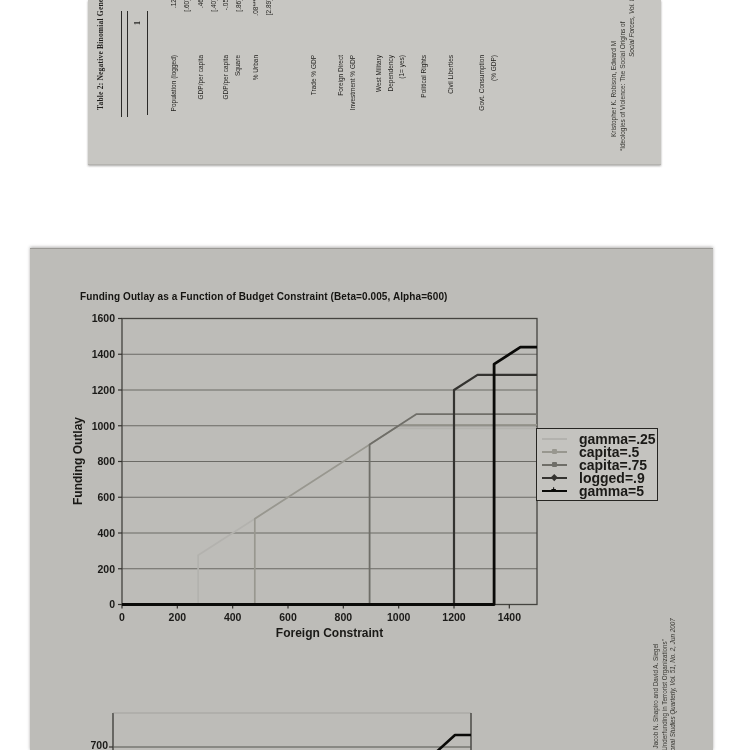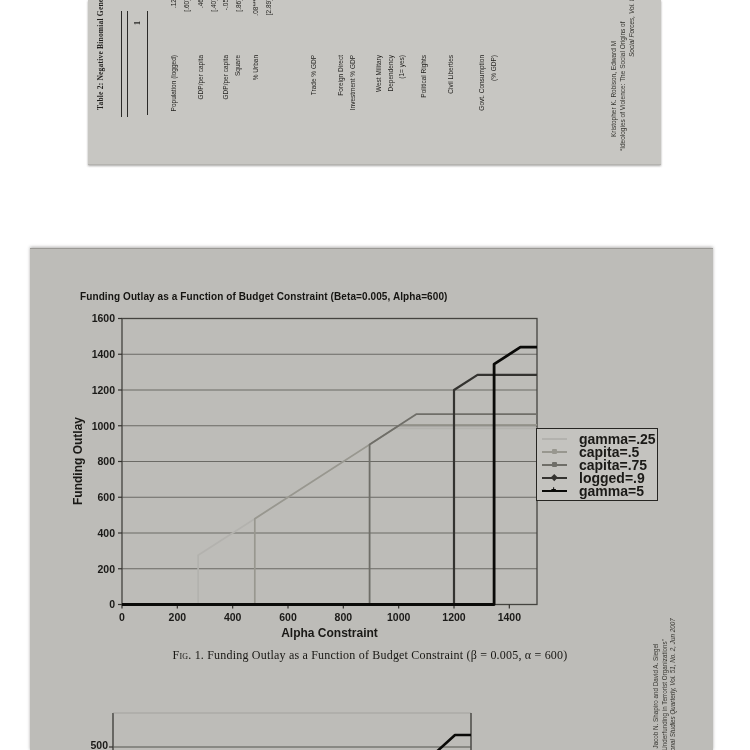--- a/index.html
+++ b/index.html
@@ -251,21 +251,21 @@
       <polyline points="92.0,355.5 339.6,355.5 339.6,195.5 386.6,165.1 507.0,165.1" fill="none" stroke="#6f6e68" stroke-width="1.8" stroke-linejoin="round"></polyline>
       <polyline points="92.0,355.5 424.0,355.5 424.0,141.0 447.5,125.8 507.0,125.8" fill="none" stroke="#343330" stroke-width="2.2" stroke-linejoin="round"></polyline>
       <polyline points="92.0,355.5 464.1,355.5 464.1,115.1 490.4,98.1 507.0,98.1" fill="none" stroke="#0a0a08" stroke-width="2.8" stroke-linejoin="round"></polyline>
       <line x1="83" y1="464" x2="83" y2="502" stroke="#3a3935" stroke-width="1.3"></line>
       <line x1="83" y1="464" x2="441" y2="464" stroke="#8a8985" stroke-width="1" opacity="0.5"></line>
       <line x1="441" y1="464" x2="441" y2="502" stroke="#3a3935" stroke-width="1.3"></line>
       <line x1="83" y1="498" x2="441" y2="498" stroke="#55544f" stroke-width="1.1"></line>
       <line x1="79" y1="498" x2="83" y2="498" stroke="#34332f" stroke-width="1.2"></line>
       <polyline points="403,506 425,486 441,486" fill="none" stroke="#0a0a08" stroke-width="2.6" stroke-linejoin="round"></polyline>
     </svg>
-  <div class="c-xlab">Alpha Constraint</div>
+  <div class="c-xlab">Foreign Constraint</div>
 
   <div id="legend">
       <div class="lg-item">
         <span class="lg-samp">
           <span class="lg-line" style="background: rgb(179, 178, 174);"></span>
         </span>
         <span class="lg-txt">gamma=.25</span>
       </div>
       <div class="lg-item">
         <span class="lg-samp">
@@ -290,24 +290,21 @@
       </div>
       <div class="lg-item">
         <span class="lg-samp">
           <span class="lg-line" style="background: rgb(10, 10, 8);"></span>
           <span class="lg-mk plus" style="color: rgb(10, 10, 8);">+</span>
         </span>
         <span class="lg-txt">gamma=5</span>
       </div>
     </div>
 
-  <div class="c-caption">
-    <span class="figlab">Fig. 1.</span><span> Funding Outlay as a Function of Budget Constraint (β = 0.005, α = 600)</span>
-  </div>
 
   <div id="chart-cite">
     <div class="c1">Jacob N. Shapiro and David A. Siegel</div>
     <div class="c2">“Underfunding in Terrorist Organizations”</div>
     <div class="c3">International Studies Quarterly, Vol. 51, No. 2, Jun 2007</div>
   </div>
 
-  <div class="f2-ytick">500</div>
+  <div class="f2-ytick">700</div>
 </div>
 
 </body></html>

